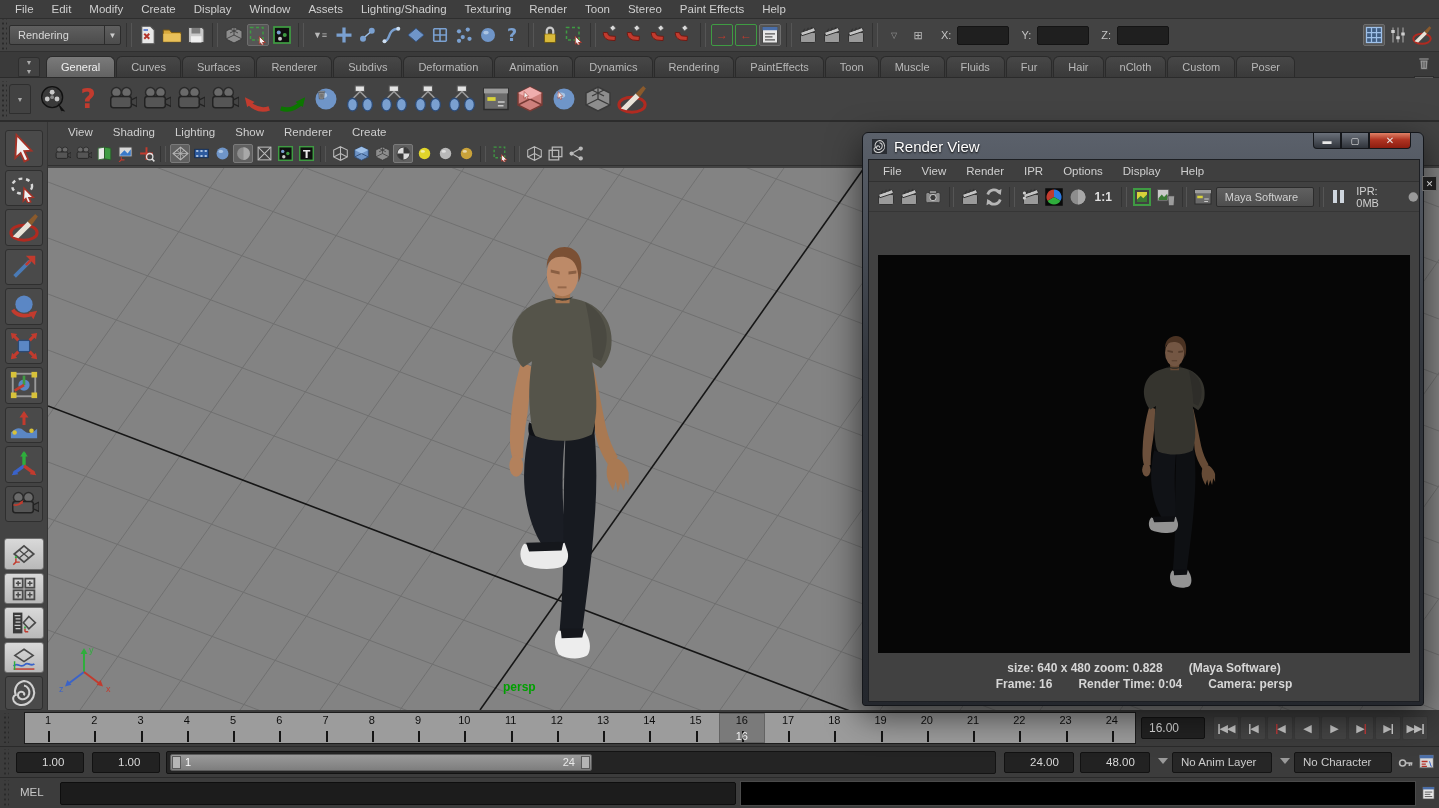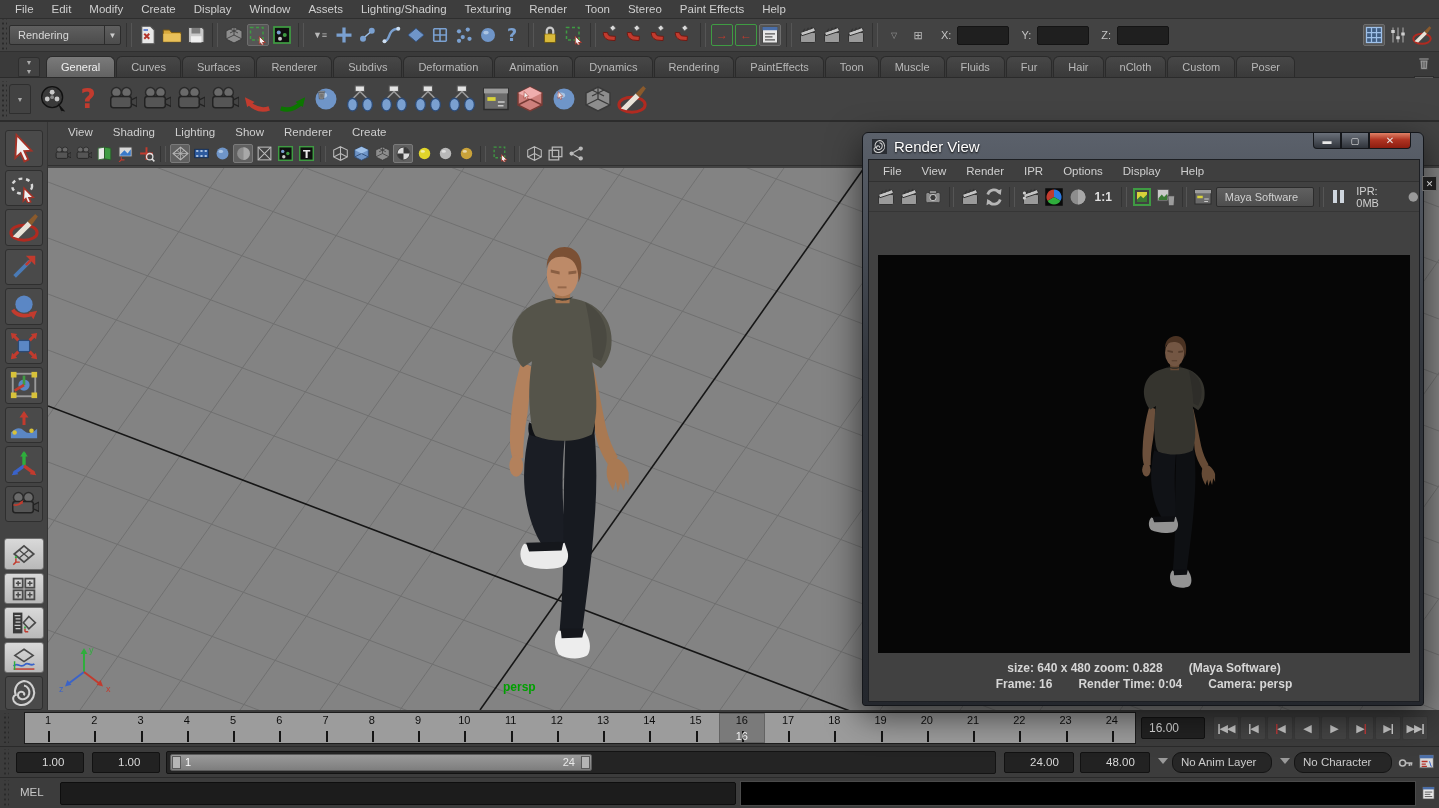--- a/index.html
+++ b/index.html
@@ -101,21 +101,21 @@
 
   
   #rangerow { left:0; top:746px; width:1439px; height:31px; background:#3c3c3c; border-top:1px solid #2a2a2a; }
   .num-field { position:absolute; top:5px; height:21px; background:#222222; border:1px solid #121212; border-radius:2px; color:#d8d8d8; font-size:11.5px; line-height:19px; padding-left:25px; }
   #range-trough { position:absolute; left:166px; top:4px; width:830px; height:23px; background:#242424; border:1px solid #131313; border-radius:2px; }
   #range-bar { position:absolute; left:3px; top:2px; width:422px; height:17px; background:linear-gradient(#9a9a9a,#7e7e7e); border:1px solid #5c5c5c; border-radius:2px; }
   .range-handle { position:absolute; top:1px; width:9px; height:13px; background:#b5b5b5; border:1px solid #5a5a5a; }
   #range-start-label { position:absolute; left:14px; top:1px; font-size:11px; color:#ffffff; }
   #range-end-label { position:absolute; right:16px; top:1px; font-size:11px; color:#e8e8e8; }
   .tri { position:absolute; top:11px; width:0; height:0; border-left:5px solid transparent; border-right:5px solid transparent; border-top:6px solid #9a9a9a; }
-  .txt-field { position:absolute; top:5px; height:21px; background:#262626; border:1px solid #141414; border-radius:9px; color:#cccccc; font-size:11.5px; line-height:19px; padding-left:8px; }
+  .txt-field { position:absolute; top:5px; height:21px; background:#262626; border:1px solid #141414; border-radius:2px; color:#cccccc; font-size:11.5px; line-height:19px; padding-left:8px; }
 
   
   #melrow { left:0; top:777px; width:1439px; height:31px; background:#3c3c3c; border-top:1px solid #2a2a2a; }
   #mel-label { position:absolute; left:20px; top:8px; font-size:11.5px; color:#c8c8c8; }
   #mel-input { position:absolute; left:60px; top:4px; width:676px; height:23px; background:#1c1c1c; border:1px solid #0e0e0e; border-radius:2px; }
   #mel-result { position:absolute; left:740px; top:3px; width:676px; height:25px; background:#000000; border:1px solid #4a4a4a; }
   #script-editor-btn { position:absolute; left:1421px; top:6px; width:15px; height:18px; }
 </style>
 </head>
 <body>

